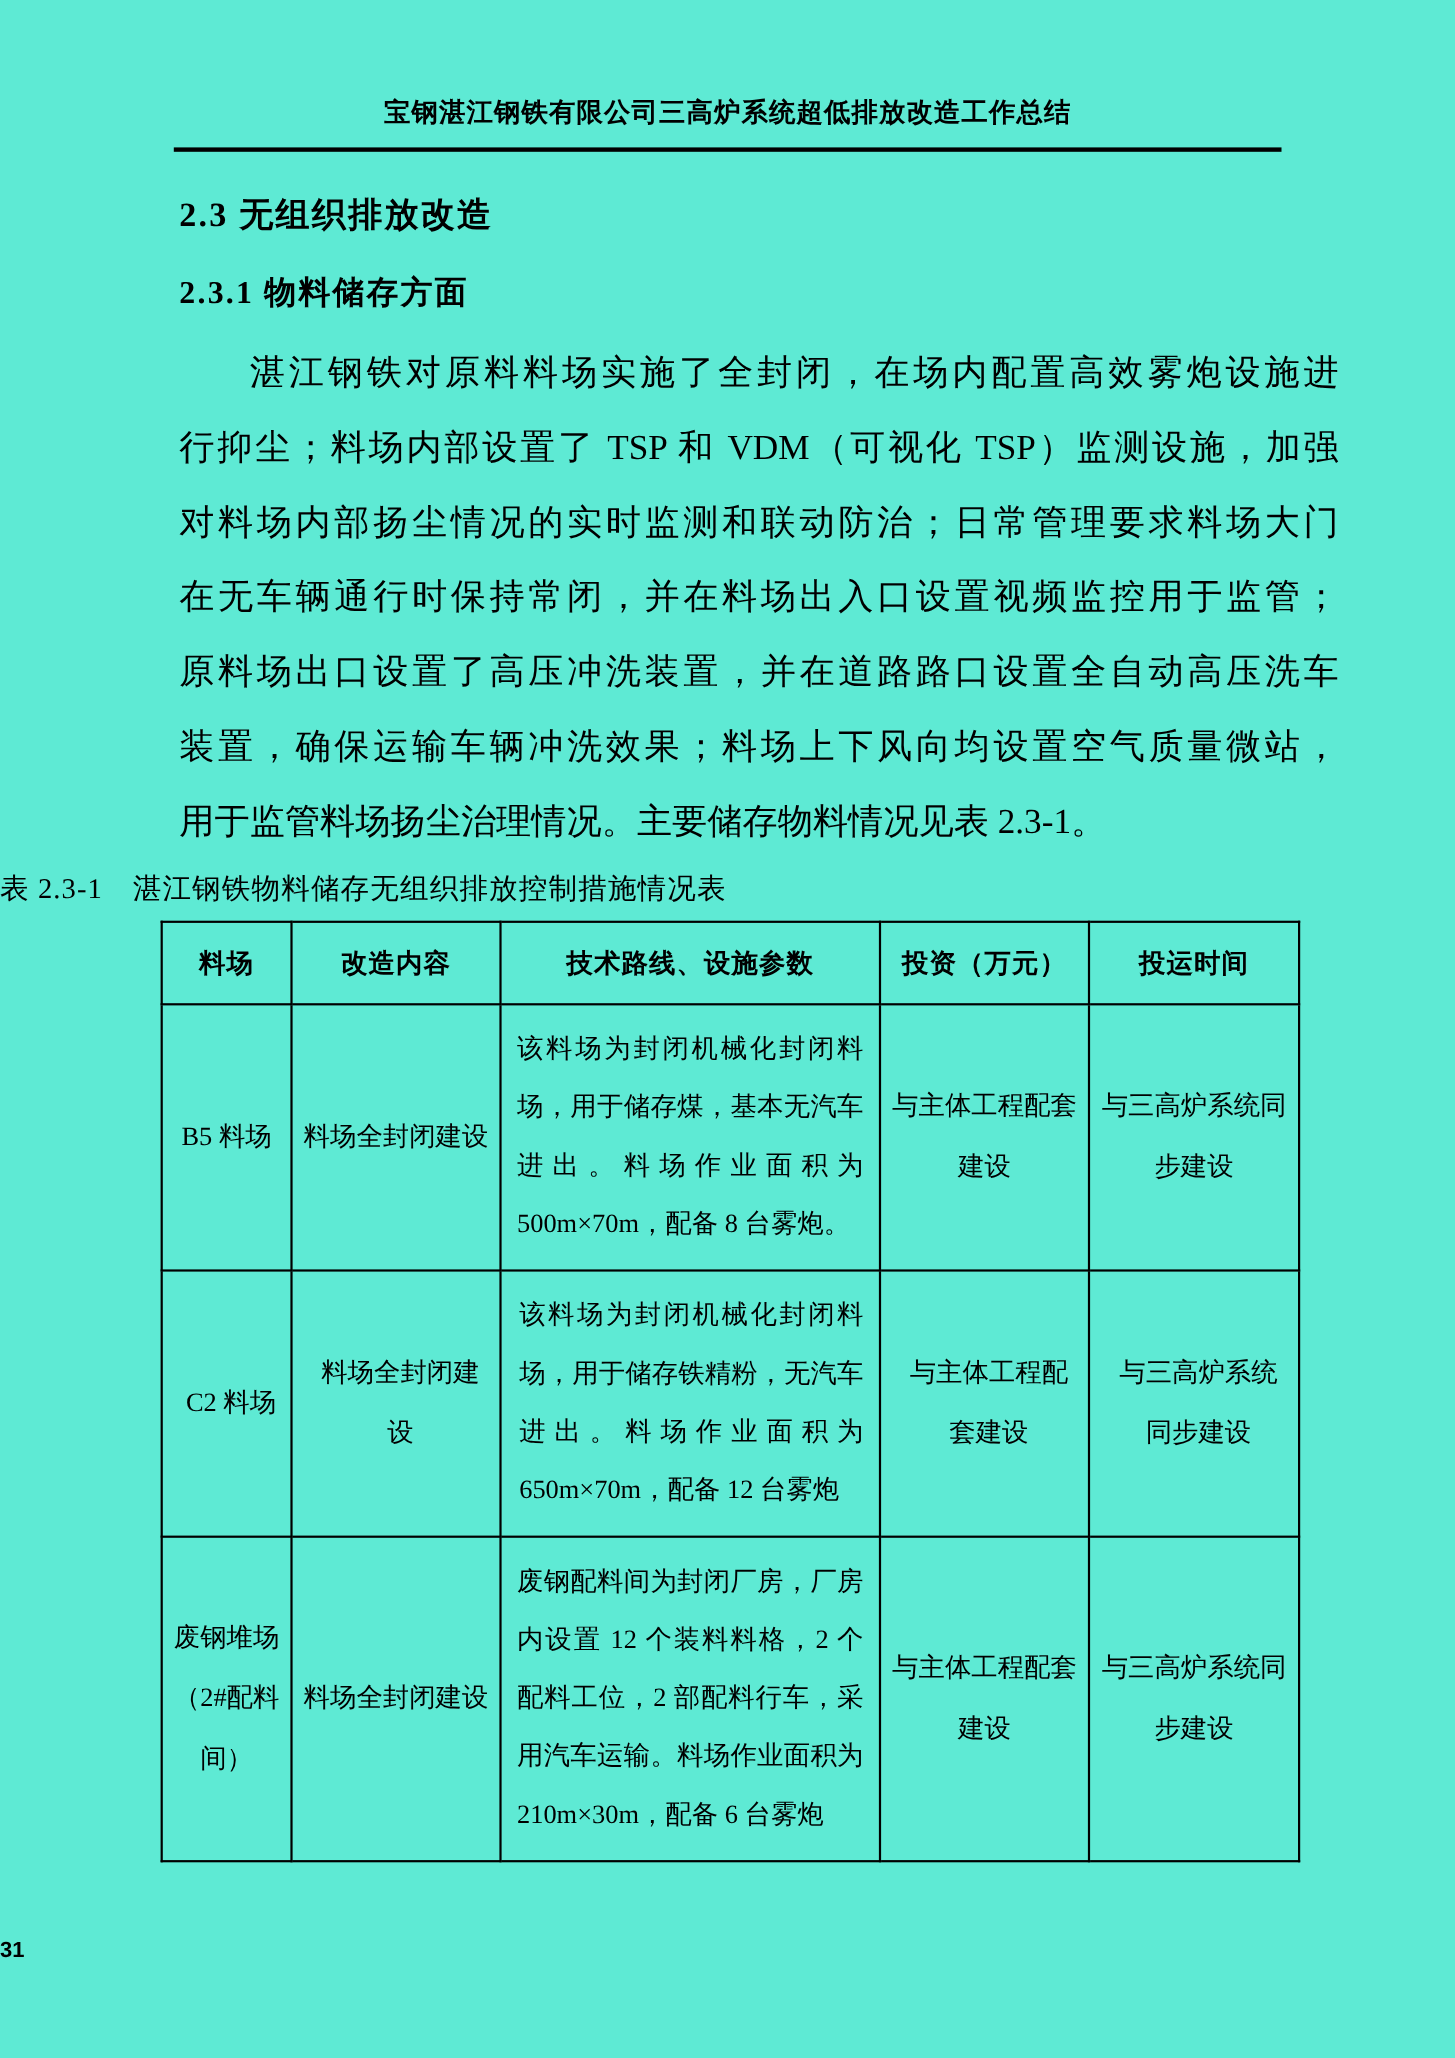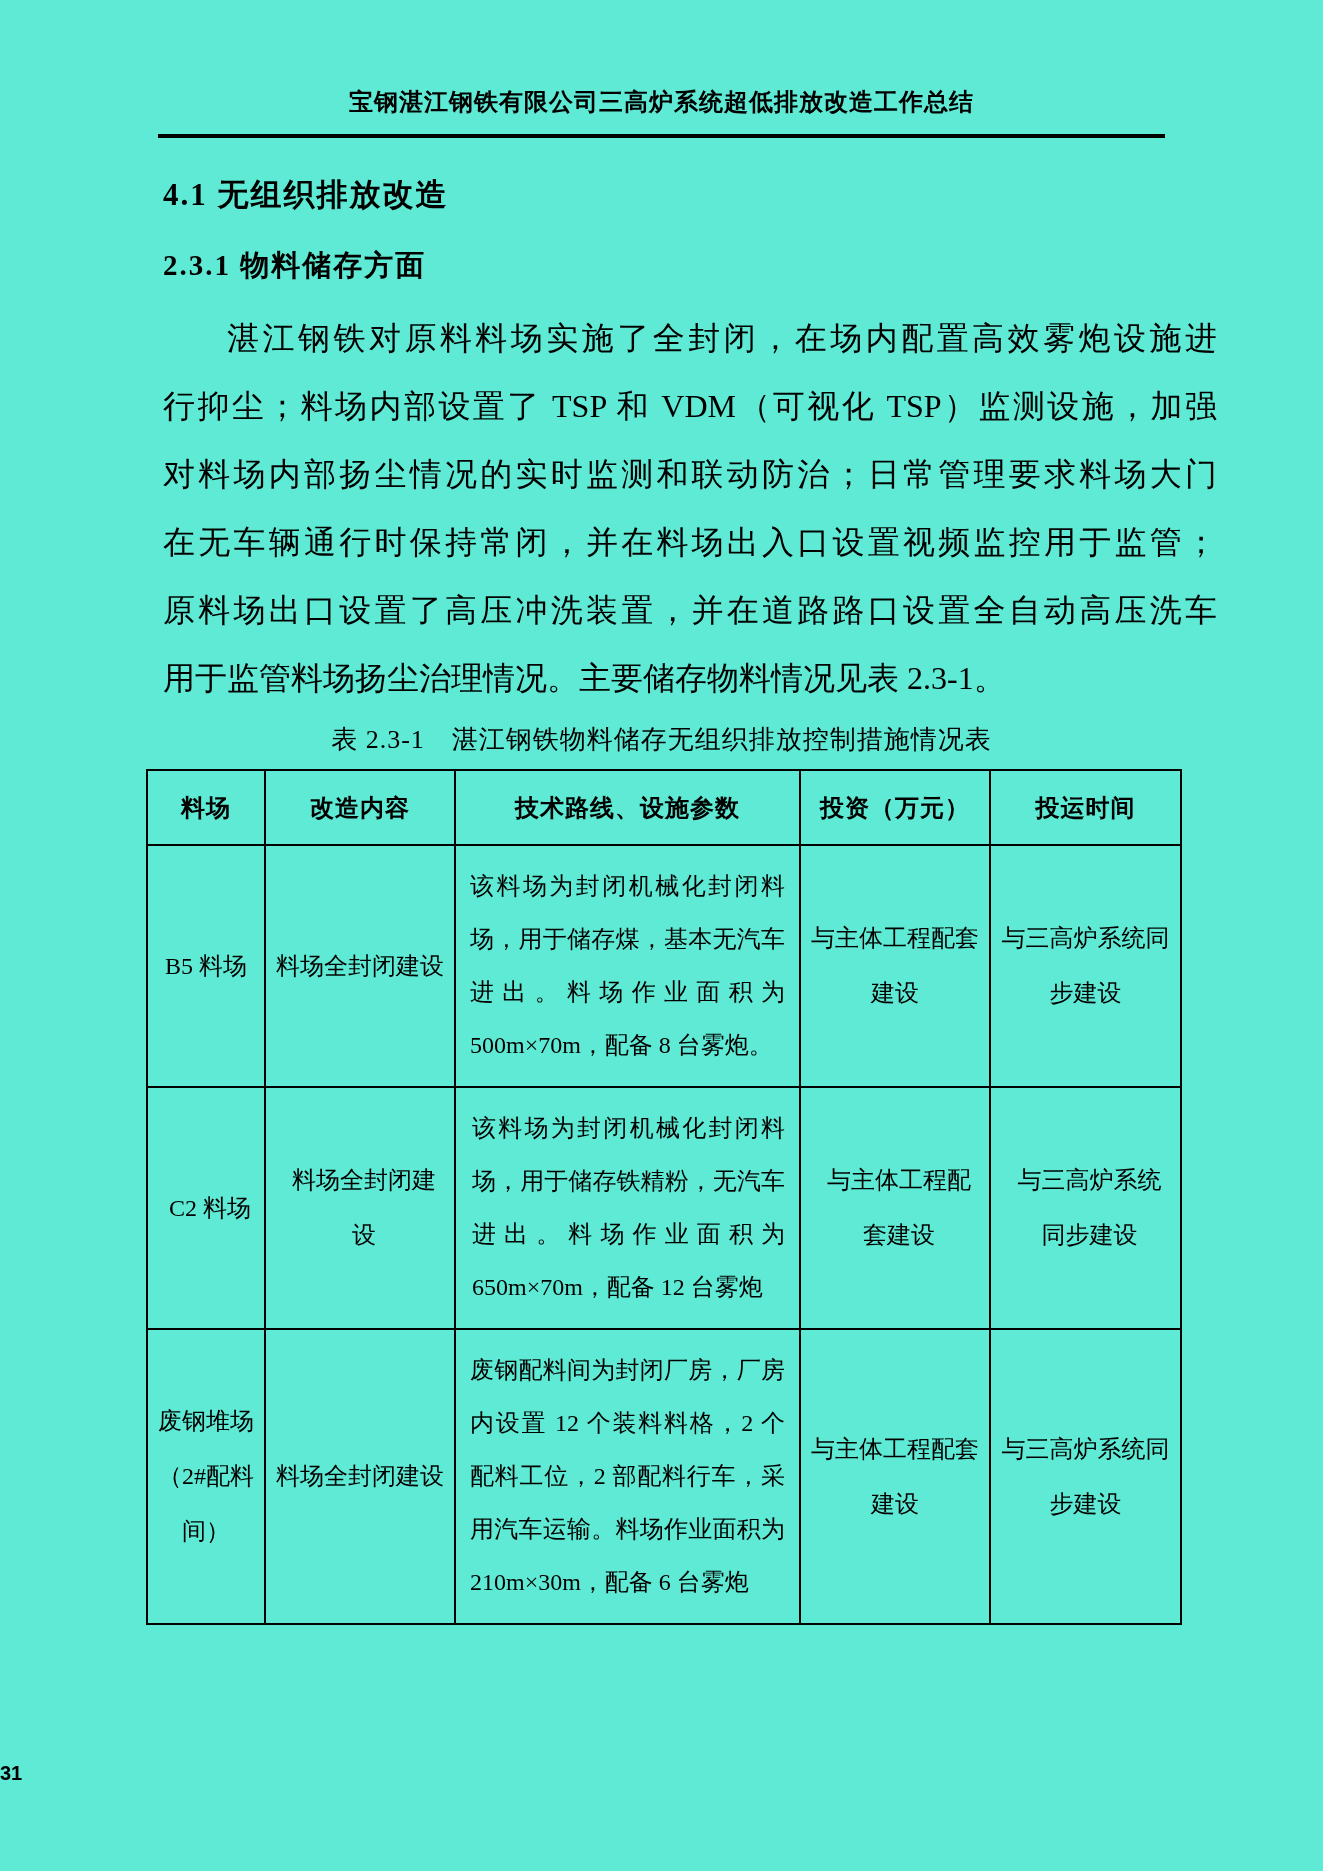--- a/index.html
+++ b/index.html
@@ -49,21 +49,21 @@
     height: 68px;
     text-align: justify;
     text-align-last: justify;
     text-justify: inter-character;
     white-space: nowrap;
   }
   .para-line.first { text-indent: 64px; }
   .para-line.last { text-align-last: left; }
   .table-caption {
     margin-top: 10px;
-    text-align: center;
+    text-align: left;
     font-size: 26px;
     letter-spacing: 1px;
   }
   table.measures {
     margin: 12px 0 0 146px;
     width: 1034px;
     border-collapse: collapse;
     table-layout: fixed;
     font-size: 24px;
   }
@@ -102,29 +102,30 @@
   }
 </style>
 </head>
 <body>
 
 <div class="page">
 
   <div class="doc-header">宝钢湛江钢铁有限公司三高炉系统超低排放改造工作总结</div>
   <div class="header-rule"></div>
 
-  <div class="h-section">4.1 无组织排放改造</div>
+  <div class="h-section">2.3 无组织排放改造</div>
   <div class="h-subsection">2.3.1 物料储存方面</div>
 
   <div class="body-paragraph">
     <div class="para-line first">湛江钢铁对原料料场实施了全封闭，在场内配置高效雾炮设施进</div>
     <div class="para-line">行抑尘；料场内部设置了 TSP 和 VDM（可视化 TSP）监测设施，加强</div>
     <div class="para-line">对料场内部扬尘情况的实时监测和联动防治；日常管理要求料场大门</div>
     <div class="para-line">在无车辆通行时保持常闭，并在料场出入口设置视频监控用于监管；</div>
     <div class="para-line">原料场出口设置了高压冲洗装置，并在道路路口设置全自动高压洗车</div>
+    <div class="para-line">装置，确保运输车辆冲洗效果；料场上下风向均设置空气质量微站，</div>
     <div class="para-line last">用于监管料场扬尘治理情况。主要储存物料情况见表 2.3-1。</div>
   </div>
 
   <div class="table-caption">表 2.3-1　湛江钢铁物料储存无组织排放控制措施情况表</div>
 
   <table class="measures">
     <colgroup>
       <col style="width:118px">
       <col style="width:190px">
       <col style="width:345px">

